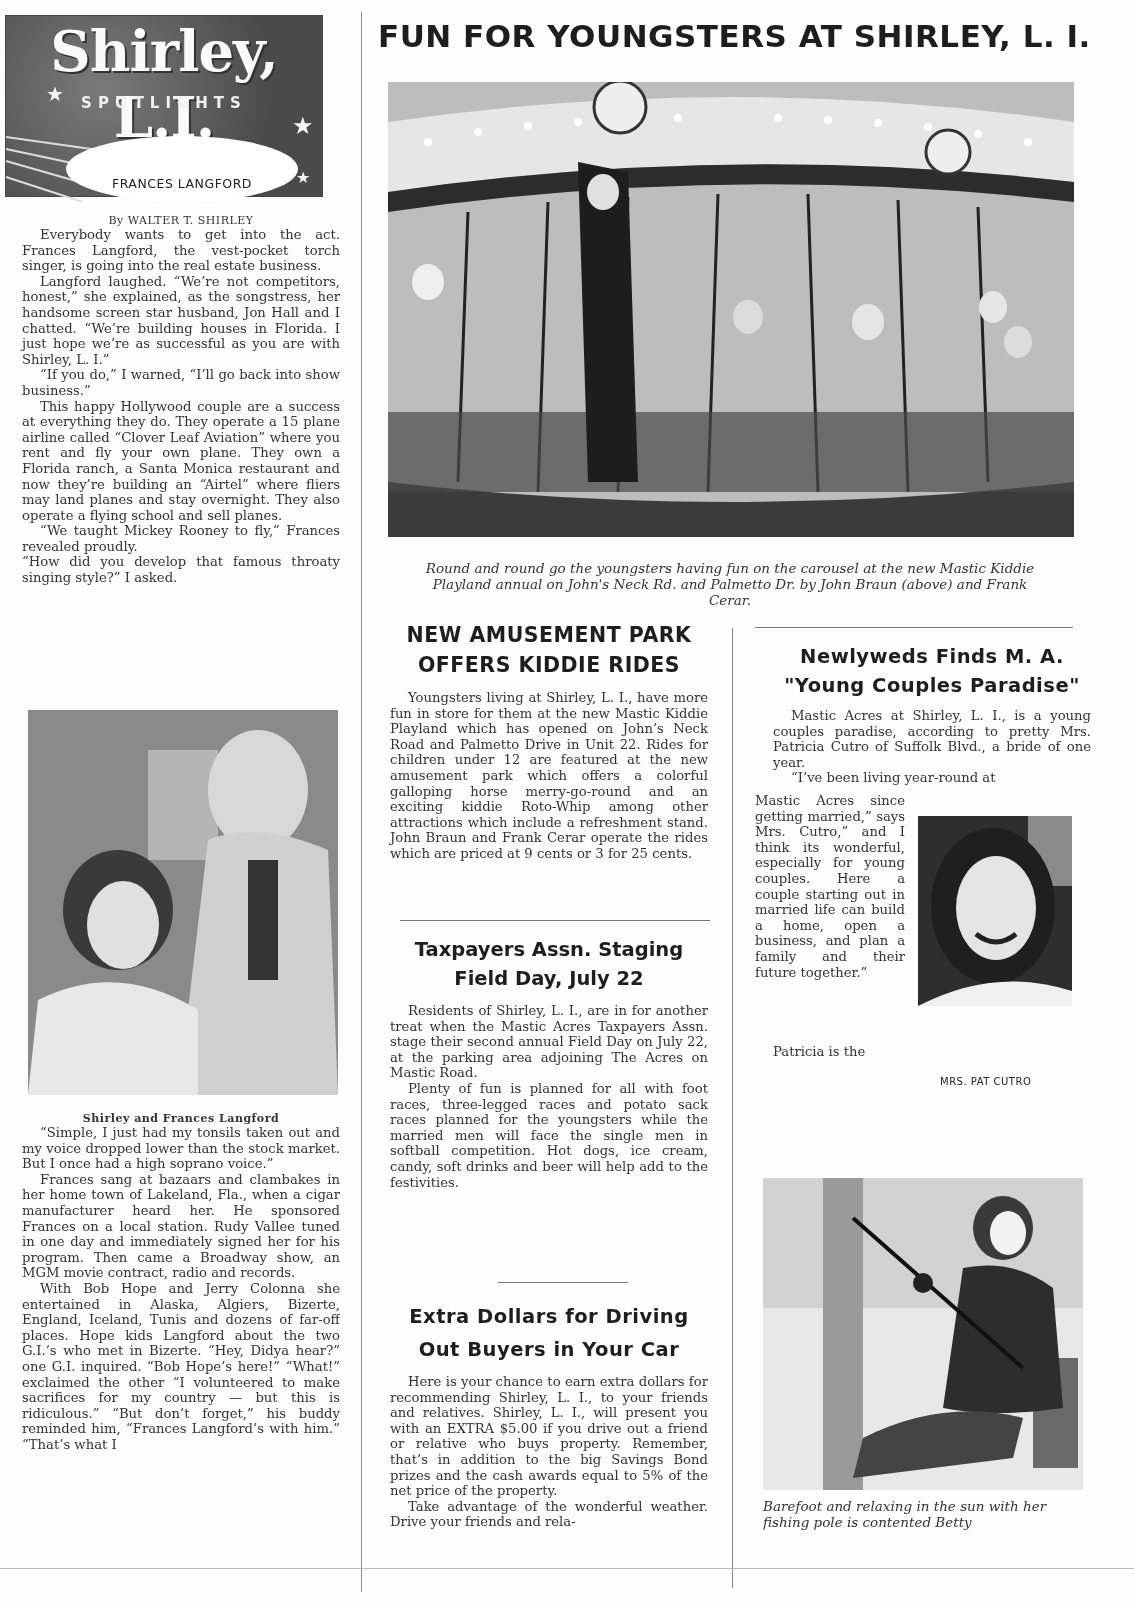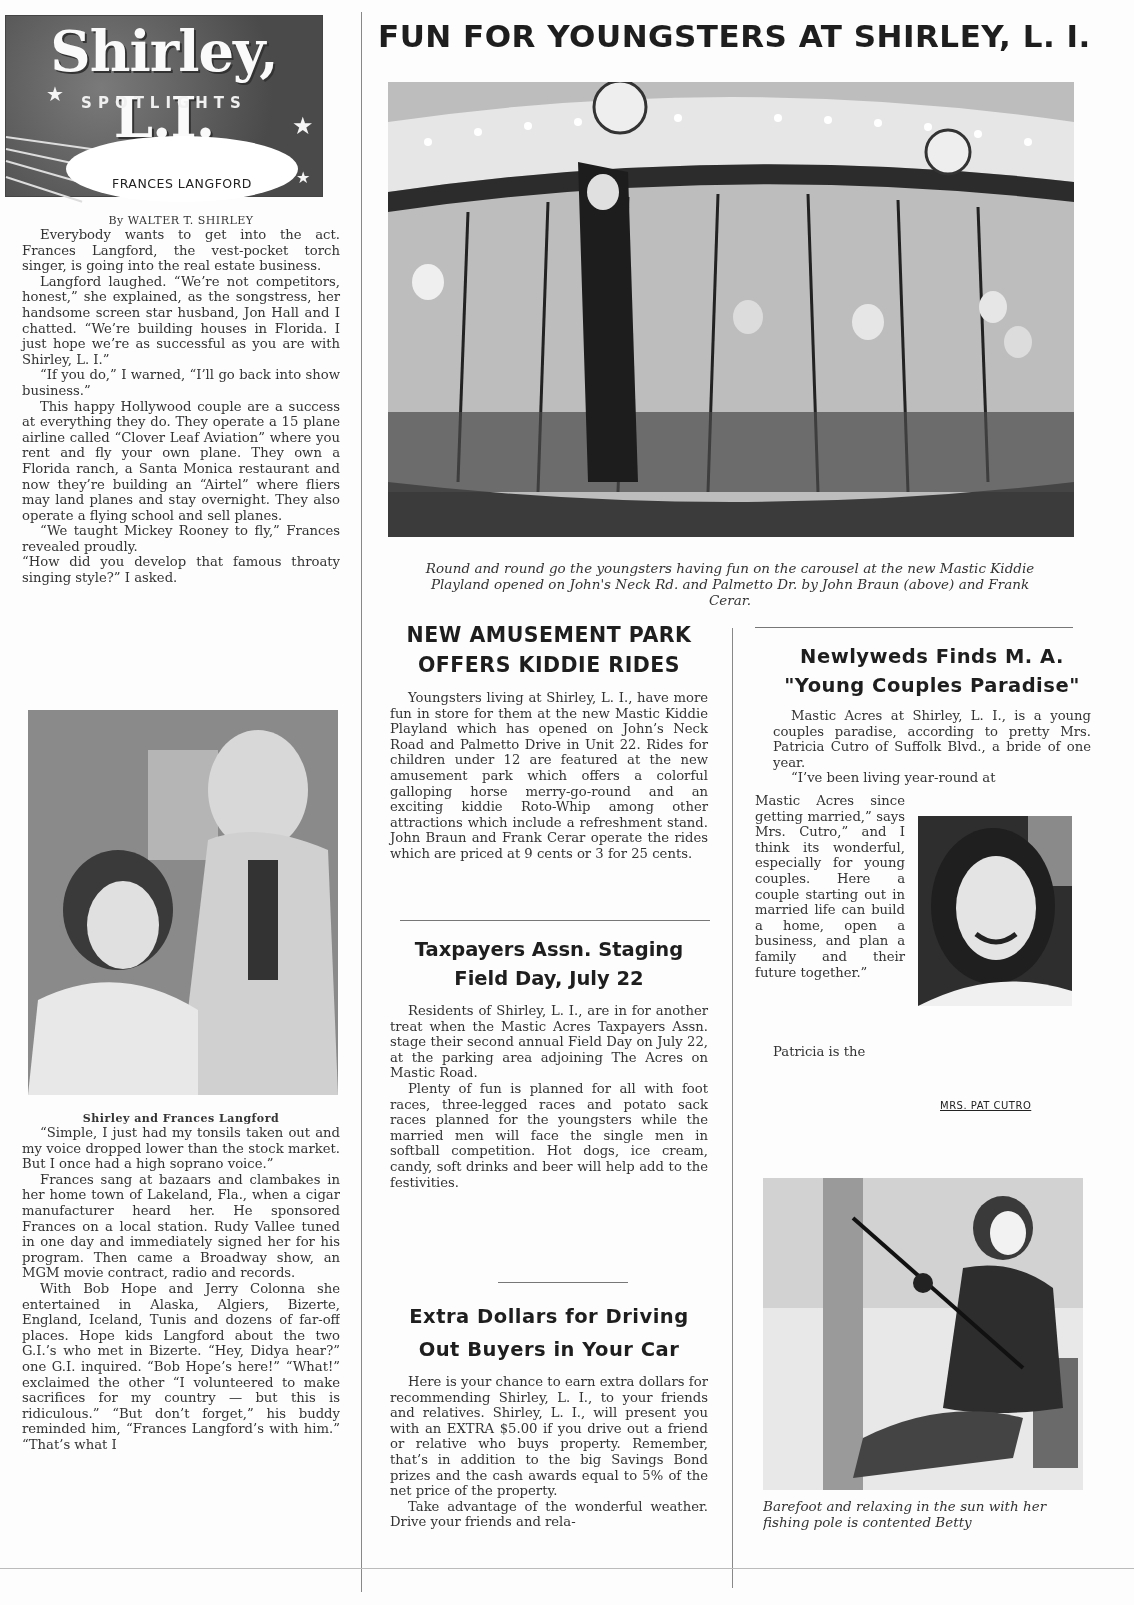--- a/index.html
+++ b/index.html
@@ -119,21 +119,21 @@
       <path d="M190 80 L240 90 L250 400 L200 400 Z" fill="#1d1d1d"></path>
       <ellipse cx="215" cy="110" rx="16" ry="18" fill="#e0e0e0"></ellipse>
       <ellipse cx="40" cy="200" rx="16" ry="18" fill="#efefef"></ellipse>
       <ellipse cx="480" cy="240" rx="16" ry="18" fill="#e6e6e6"></ellipse>
       <ellipse cx="605" cy="225" rx="14" ry="16" fill="#e6e6e6"></ellipse>
       <ellipse cx="630" cy="260" rx="14" ry="16" fill="#dcdcdc"></ellipse>
       <ellipse cx="360" cy="235" rx="15" ry="17" fill="#dcdcdc"></ellipse>
     </svg>
   </div>
 
-  <div class="col caption-italic" style="left:410px; top:560px; width:640px;">Round and round go the youngsters having fun on the carousel at the new Mastic Kiddie Playland opened on John's Neck Rd. and Palmetto Dr. by John Braun (above) and Frank Cerar.</div>
+  <div class="col caption-italic" style="left:410px; top:560px; width:640px;">Round and round go the youngsters having fun on the carousel at the new Mastic Kiddie Playland annual on John's Neck Rd. and Palmetto Dr. by John Braun (above) and Frank Cerar.</div>
 
   <div class="col" style="left:390px; top:620px; width:318px;">
     <div class="headline" style="font-size:20.5px; line-height:30px; letter-spacing:0.5px;">
       <div>NEW AMUSEMENT PARK</div>
       <div>OFFERS KIDDIE RIDES</div>
     </div>
     <div class="body-text" style="margin-top:10px;">
       <p>Youngsters living at Shirley, L. I., have more fun in store for them at the new Mastic Kiddie Playland which has opened on John’s Neck Road and Palmetto Drive in Unit 22. Rides for children under 12 are featured at the new amusement park which offers a colorful galloping horse merry-go-round and an exciting kiddie Roto-Whip among other attractions which include a refreshment stand. John Braun and Frank Cerar operate the rides which are priced at 9 cents or 3 for 25 cents.</p>
     </div>
   </div>
@@ -183,21 +183,21 @@
   <div class="photo" style="left:918px; top:816px; width:154px; height:190px; background:#3a3a3a;">
     <svg width="154" height="190" viewBox="0 0 154 190">
       <rect x="0" y="0" width="154" height="190" fill="#2e2e2e"></rect>
       <rect x="110" y="0" width="44" height="70" fill="#8a8a8a"></rect>
       <ellipse cx="75" cy="90" rx="62" ry="78" fill="#1f1f1f"></ellipse>
       <ellipse cx="78" cy="92" rx="40" ry="52" fill="#e4e4e4"></ellipse>
       <path d="M58 118 Q78 134 98 118" stroke="#222" stroke-width="5" fill="none"></path>
       <path d="M0 190 Q77 150 154 175 L154 190 Z" fill="#f0f0f0"></path>
     </svg>
   </div>
-  <div class="col" style="left:940px; top:1100px; width:132px; font-family:'DejaVu Sans', sans-serif; font-size:10px; letter-spacing:0.5px; color:#222;text-decoration:underline;">MRS. PAT CUTRO</div>
+  <div class="col" style="left:940px; top:1076px; width:132px; font-family:'DejaVu Sans', sans-serif; font-size:10px; letter-spacing:0.5px; color:#222;">MRS. PAT CUTRO</div>
 
   <div class="col body-text" style="left:755px; top:1044px; width:318px;">
     <p>Patricia is the</p>
   </div>
 
   <div class="photo" style="left:763px; top:1178px; width:320px; height:312px; background:#ddd;">
     <svg width="320" height="312" viewBox="0 0 320 312">
       <rect x="0" y="0" width="320" height="312" fill="#e8e8e8"></rect>
       <rect x="0" y="0" width="320" height="130" fill="#d2d2d2"></rect>
       <rect x="60" y="0" width="40" height="312" fill="#9a9a9a"></rect>

